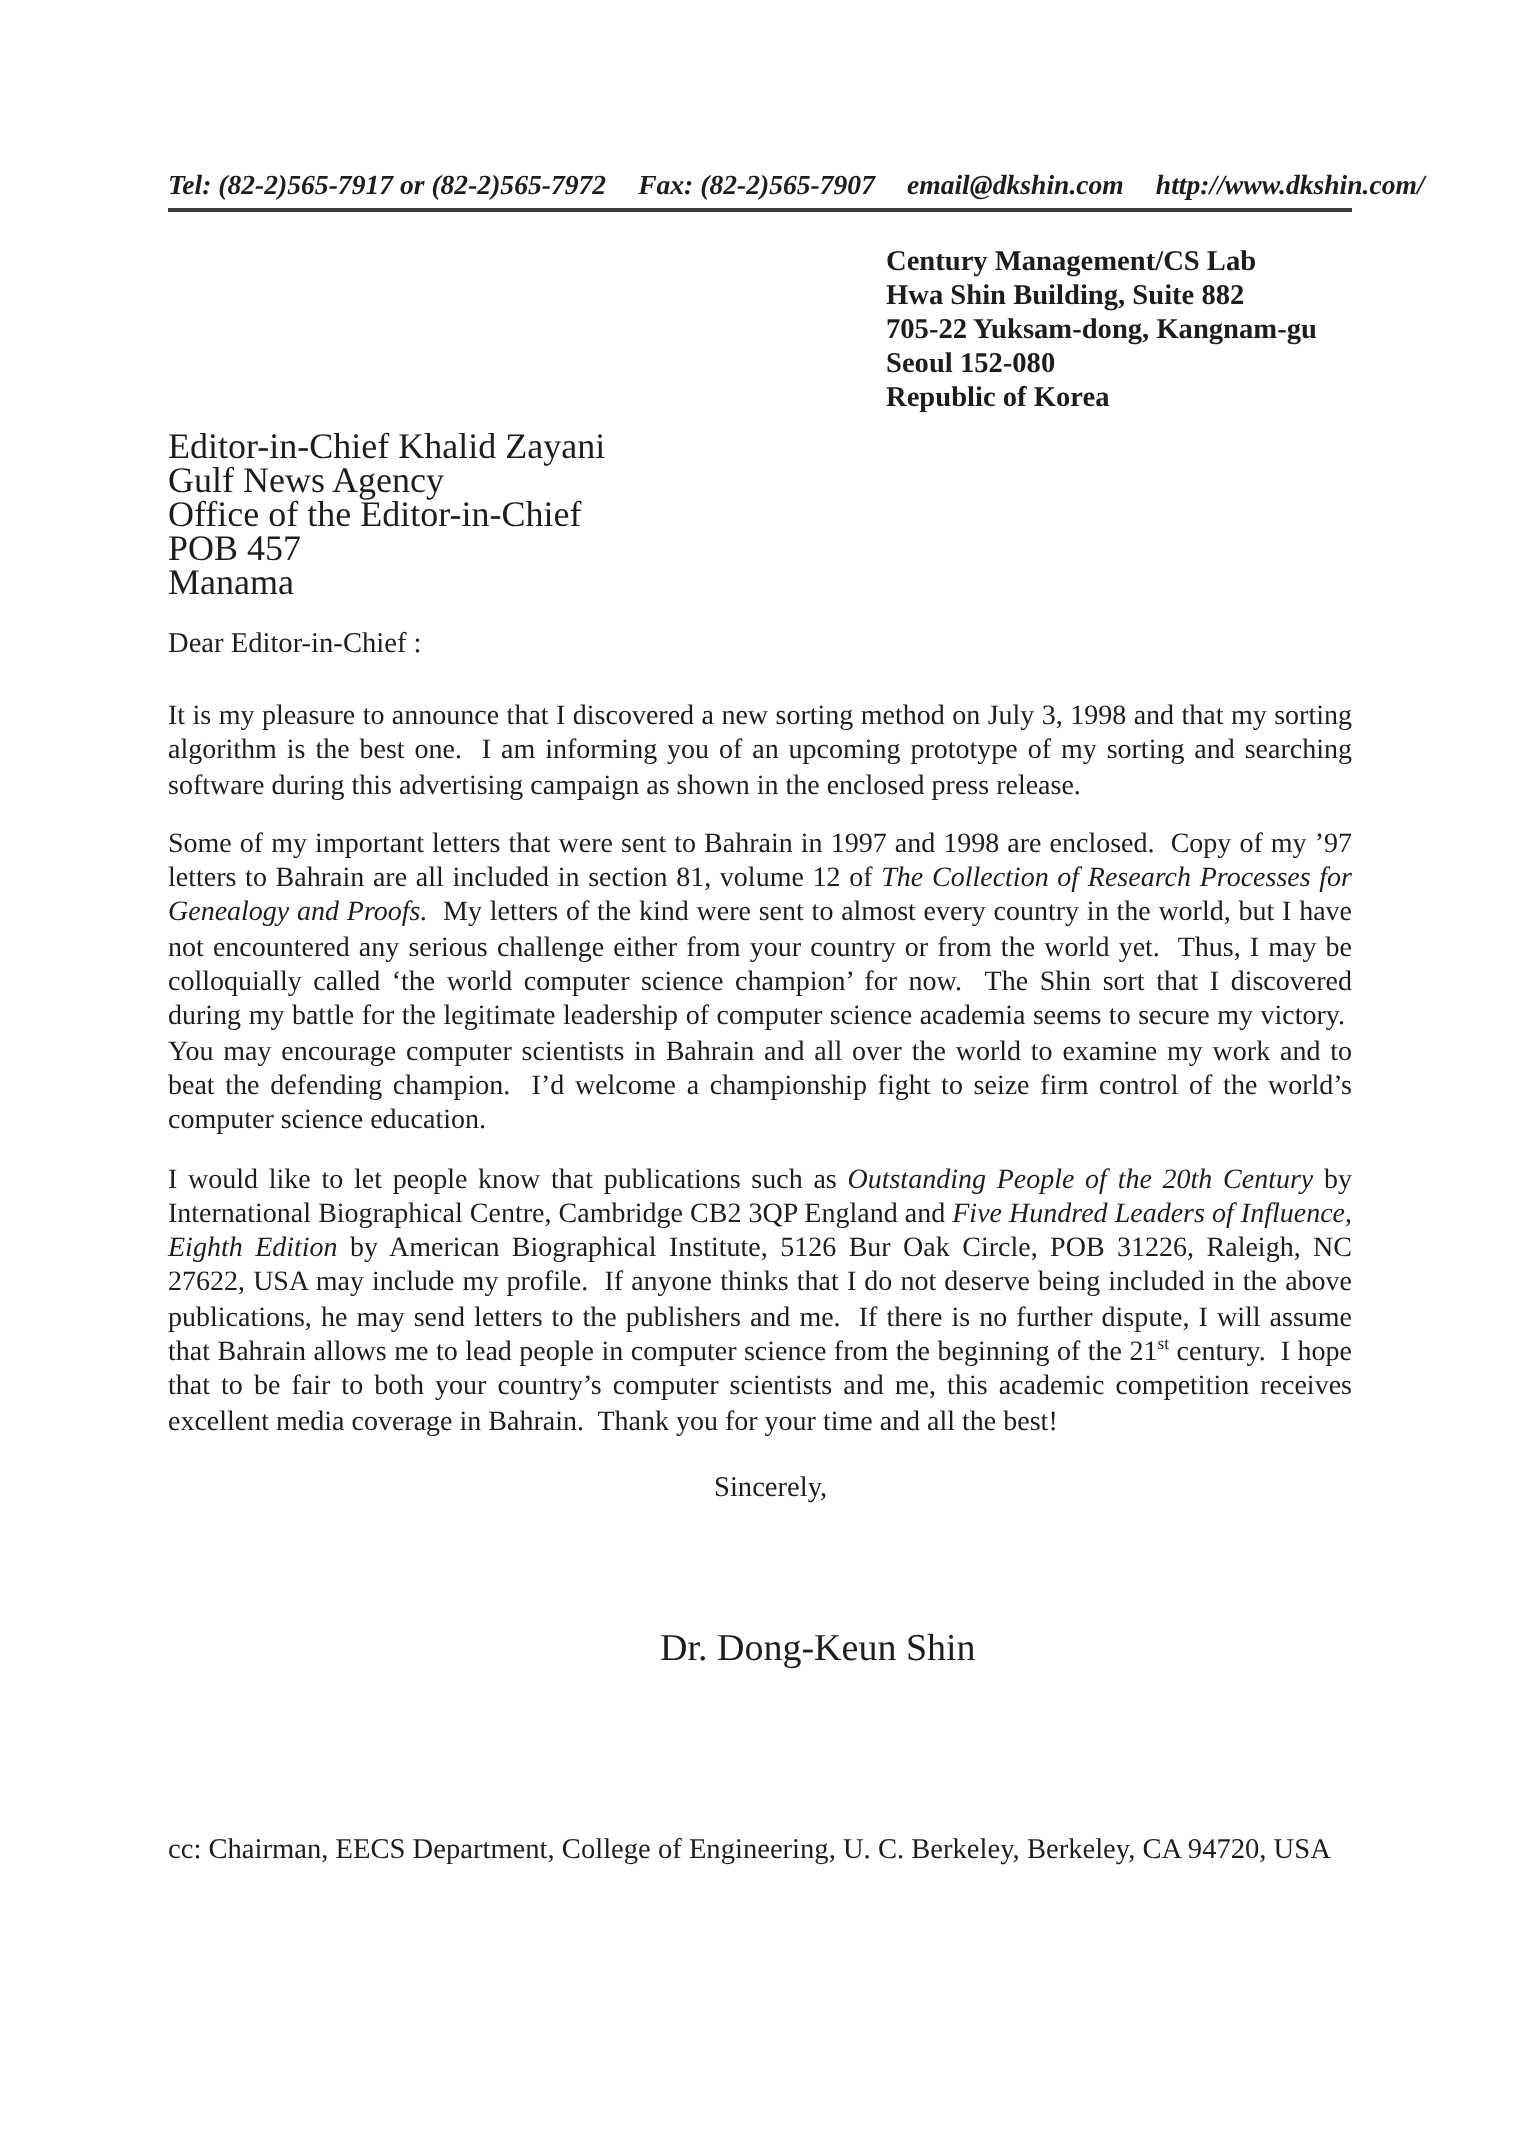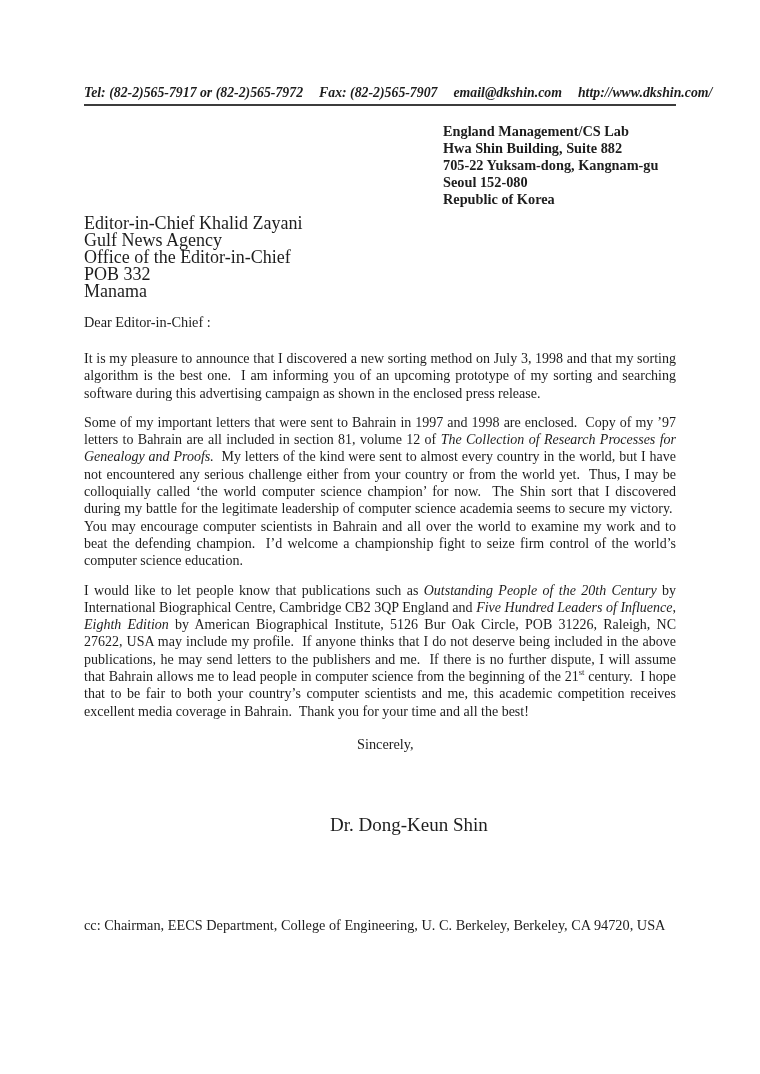--- a/index.html
+++ b/index.html
@@ -84,33 +84,33 @@
 <div class="page" style="background: rgb(255, 255, 255); color: rgb(29, 29, 29);">
 
   <div class="contact-rule" style="border-bottom-color: rgb(60, 60, 60);">
     <span>Tel: (82-2)565-7917 or (82-2)565-7972</span>
     <span>Fax: (82-2)565-7907</span>
     <span>email@dkshin.com</span>
     <span>http://www.dkshin.com/</span>
   </div>
 
   <div class="sender">
-    <div>England Management/CS Lab</div>
+    <div>Century Management/CS Lab</div>
     <div>Hwa Shin Building, Suite 882</div>
     <div>705-22 Yuksam-dong, Kangnam-gu</div>
     <div>Seoul 152-080</div>
     <div>Republic of Korea</div>
   </div>
 
 
   <div class="recipient">
     <div>Editor-in-Chief Khalid Zayani</div>
     <div>Gulf News Agency</div>
     <div>Office of the Editor-in-Chief</div>
-    <div>POB 332</div>
+    <div>POB 457</div>
     <div>Manama</div>
   </div>
 
   <div class="salutation">Dear Editor-in-Chief :</div>
 
   <p class="para first"><span>It is my pleasure to announce that I discovered a new sorting method on July 3, 1998 and that my sorting algorithm is the best one.&nbsp; I am informing you of an upcoming prototype of my sorting and searching software during this advertising campaign as shown in the enclosed press release.</span></p>
   <p class="para"><span>Some of my important letters that were sent to Bahrain in 1997 and 1998 are enclosed.&nbsp; Copy of my ’97 letters to Bahrain are all included in section 81, volume 12 of </span><i>The Collection of Research Processes for Genealogy and Proofs.</i><span>&nbsp; My letters of the kind were sent to almost every country in the world, but I have not encountered any serious challenge either from your country or from the world yet.&nbsp; Thus, I may be colloquially called ‘the world computer science champion’ for now.&nbsp; The Shin sort that I discovered during my battle for the legitimate leadership of computer science academia seems to secure my victory.&nbsp; You may encourage computer scientists in Bahrain and all over the world to examine my work and to beat the defending champion.&nbsp; I’d welcome a championship fight to seize firm control of the world’s computer science education.</span></p>
   <p class="para"><span>I would like to let people know that publications such as </span><i>Outstanding People of the 20th Century</i><span> by International Biographical Centre, Cambridge CB2 3QP England and </span><i>Five Hundred Leaders of Influence</i><span>, </span><i>Eighth Edition</i><span> by American Biographical Institute, 5126 Bur Oak Circle, POB 31226, Raleigh, NC 27622, USA may include my profile.&nbsp; If anyone thinks that I do not deserve being included in the above publications, he may send letters to the publishers and me.&nbsp; If there is no further dispute, I will assume that Bahrain allows me to lead people in computer science from the beginning of the 21</span><sup>st</sup><span> century.&nbsp; I hope that to be fair to both your country’s computer scientists and me, this academic competition receives excellent media coverage in Bahrain.&nbsp; Thank you for your time and all the best!</span></p>
 
   <div class="valediction">Sincerely,</div>

